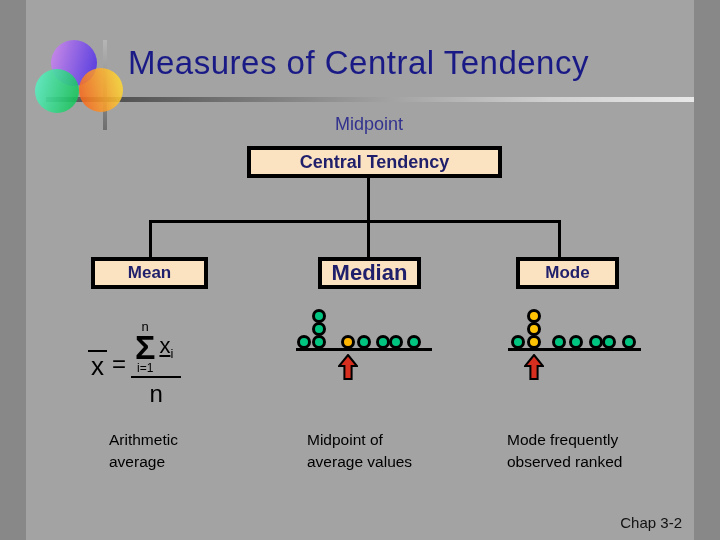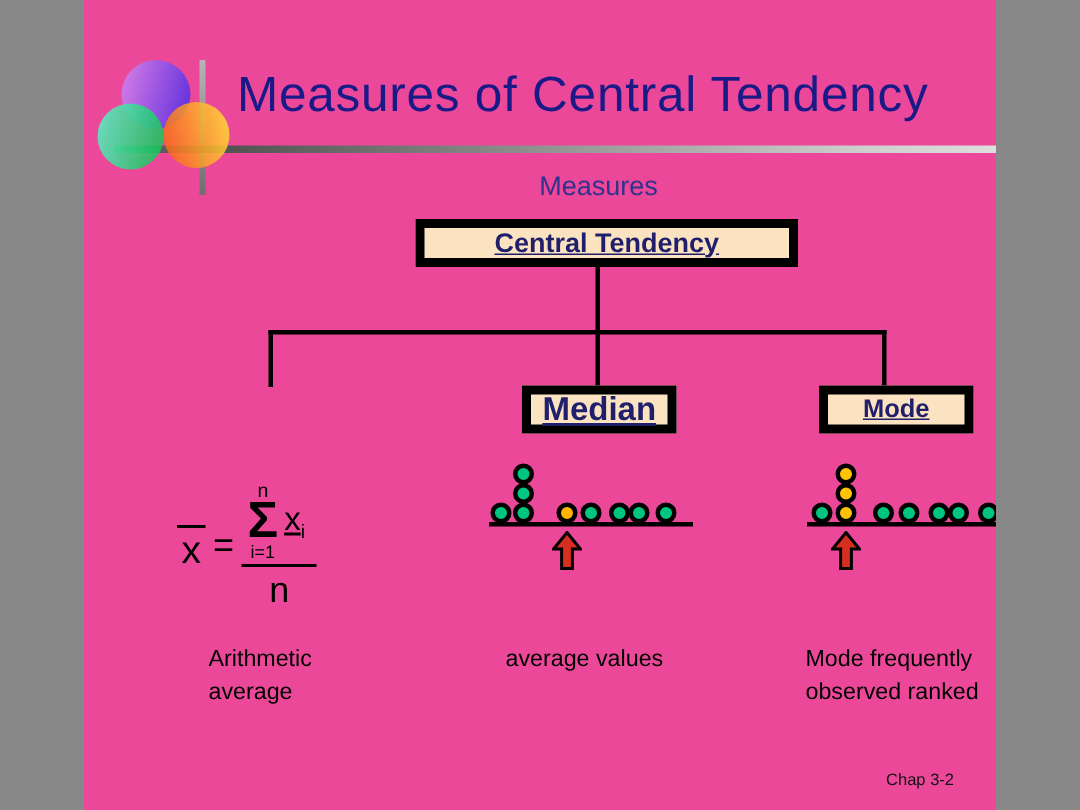--- a/index.html
+++ b/index.html
@@ -1,16 +1,16 @@
 <!DOCTYPE html>
 <html style="--title-navy: #1a1a87; --subtitle-navy: #32328e; --box-fill: #fbe3c1; --box-text: #1f1f6b; --green: #00c581; --orange: #ffb400; --yellow: #ffc303; --arrow: #d62e1f;"><head>
 <meta charset="utf-8">
 <style>
   html,body{margin:0;padding:0;background:#888;}
-  .slide{position:relative;width:608px;height:540px;background:#ec4899;overflow:hidden;
+  .slide{position:relative;width:668px;height:540px;background:#a3a3a3;overflow:hidden;
          font-family:"Liberation Sans",sans-serif;margin:0 auto;}
 
   
   .logo-vbar{position:absolute;left:77px;top:40px;width:4px;height:90px;
              background:linear-gradient(to bottom,#b5b5b5,#6e6e6e);}
   .title-rule{position:absolute;left:20px;top:97px;width:698px;height:5px;
               background:linear-gradient(to right,#6a6a6a 0%,#4f4f4f 9%,#9a9a9a 45%,#cfcfcf 72%,#f1f1f1 100%);}
   .logo-circle{position:absolute;border-radius:50%;opacity:.85;}
   .c-purple{left:25px;top:40px;width:46px;height:46px;
             background:linear-gradient(105deg,#c47df2 12%,#5433ea 88%);}
@@ -19,23 +19,23 @@
   .c-orange{left:53px;top:68px;width:44px;height:44px;
             background:linear-gradient(255deg,#ffd633 12%,#f96b1d 88%);}
 
   
   .title{position:absolute;left:102px;top:44px;margin:0;font-size:33px;font-weight:normal;
          color:var(--title-navy);letter-spacing:.5px;white-space:nowrap;}
   .subtitle{position:absolute;left:243px;top:114px;width:200px;text-align:center;
             font-size:18px;color:var(--subtitle-navy);}
 
   
-  .node{position:absolute;background:var(--box-fill);border:6px solid #000000;box-sizing:border-box;
+  .node{position:absolute;background:var(--box-fill);border:4px solid #000000;box-sizing:border-box;
         display:flex;align-items:center;justify-content:center;
-        font-weight:bold;color:var(--box-text);text-decoration:underline;}
+        font-weight:bold;color:var(--box-text);}
   .node-root{left:221px;top:146px;width:255px;height:32px;font-size:18px;}
   .node-mean{left:65px;top:257px;width:117px;height:32px;font-size:17px;}
   .node-median{left:292px;top:257px;width:103px;height:32px;font-size:22px;}
   .node-mode{left:490px;top:257px;width:103px;height:32px;font-size:17px;}
 
   .tline{position:absolute;background:#000;}
   .l-root-v{left:341px;top:178px;width:3px;height:44px;}
   .l-h{left:123px;top:220px;width:412px;height:3px;}
   .l-d1{left:123px;top:220px;width:3px;height:38px;}
   .l-d2{left:341px;top:220px;width:3px;height:38px;}
@@ -62,42 +62,43 @@
   .dp-mode{left:480px;top:306px;}
   .baseline{position:absolute;height:3px;background:#000;}
   .dot{position:absolute;width:8px;height:8px;border:3px solid #000;border-radius:50%;}
   .dp-arrow{position:absolute;}
 
   
   .desc{position:absolute;top:429px;font-size:15.5px;line-height:22px;color:#000;}
   .desc-mean{left:83px;}
   .desc-median{left:281px;}
   .desc-mode{left:481px;}
-  .footer{position:absolute;right:28px;top:514px;font-size:11px;color:#111;}
+  .footer{position:absolute;right:12px;top:514px;font-size:15px;color:#111;}
 </style>
 </head>
 <body>
 
 <div class="slide">
 
   <div class="logo-vbar"></div>
   <div class="title-rule"></div>
   <div class="logo-circle c-purple"></div>
   <div class="logo-circle c-green"></div>
   <div class="logo-circle c-orange"></div>
 
   <h1 class="title">Measures of Central Tendency</h1>
-  <div class="subtitle">Measures</div>
+  <div class="subtitle">Midpoint</div>
 
   <div class="node node-root">Central Tendency</div>
   <div class="tline l-root-v"></div>
   <div class="tline l-h"></div>
   <div class="tline l-d1"></div>
   <div class="tline l-d2"></div>
   <div class="tline l-d3"></div>
+  <div class="node node-mean">Mean</div>
   <div class="node node-median">Median</div>
   <div class="node node-mode">Mode</div>
 
   <div class="formula">
     <span class="xbar">x</span>
     <span class="feq">=</span>
     <div class="frac">
       <div class="num">
         <div class="sigma-block">
           <span class="lim-top">n</span>
@@ -139,20 +140,21 @@
       <svg viewBox="0 0 20 26" width="20" height="26" class="dp-arrow" style="left: 18px; top: 48px;">
         <polygon points="10,1 19,12 13.6,12 13.6,25 6.4,25 6.4,12 1,12" fill="#d62e1f" stroke="#000" stroke-width="2" stroke-linejoin="miter"></polygon>
       </svg>
     </div>
 
   <div class="desc desc-mean">
     <div>Arithmetic</div>
     <div>average</div>
   </div>
   <div class="desc desc-median">
+    <div>Midpoint of</div>
     <div>average values</div>
   </div>
   <div class="desc desc-mode">
     <div>Mode frequently</div>
     <div>observed ranked</div>
   </div>
 
   <div class="footer">Chap 3-2</div>
 </div>
 

